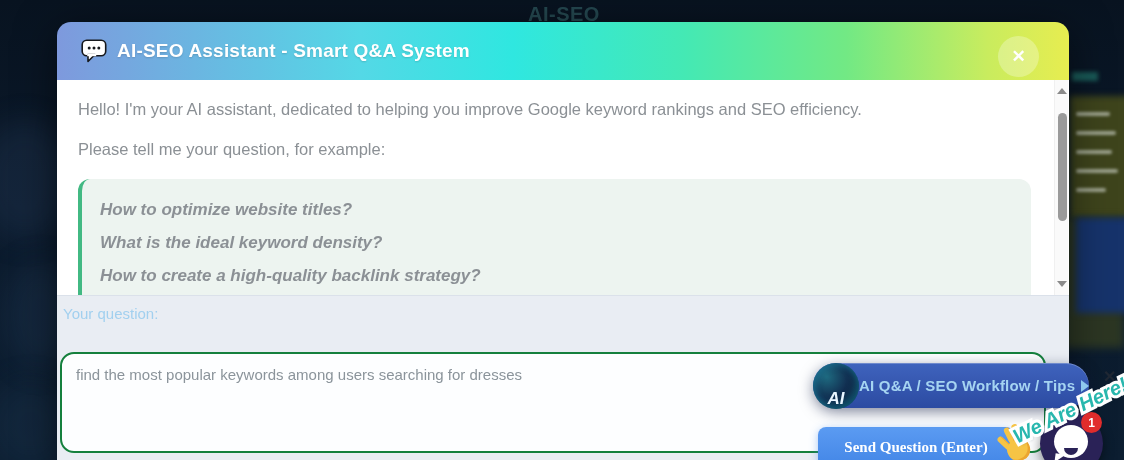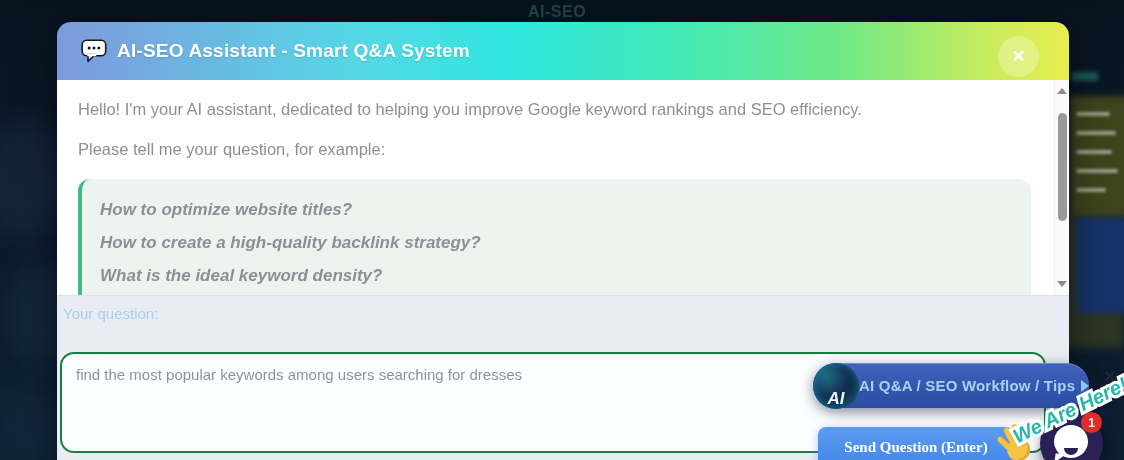--- a/index.html
+++ b/index.html
@@ -2,21 +2,21 @@
 <html><head>
 <meta charset="utf-8">
 <style>
   * { margin:0; padding:0; box-sizing:border-box; }
   html,body { width:1124px; height:460px; overflow:hidden; background:#0a1624;
               font-family:"Liberation Sans", sans-serif; }
   .screen { position:absolute; left:0; top:0; width:1124px; height:460px; overflow:hidden;
             background:linear-gradient(180deg,#081320 0%,#0b1a2c 45%,#0c1e31 100%); }
 
   
-  .bg-watermark { position:absolute; left:528px; top:3px; font-size:16px; font-weight:bold;
+  .bg-watermark { position:absolute; left:528px; top:3px; font-size:20px; font-weight:bold;
                   color:#2a5158; opacity:.85; filter:blur(.4px); letter-spacing:.5px; }
   .bg-blob { position:absolute; border-radius:50%; filter:blur(14px); }
   .blob1 { left:-20px; top:120px; width:90px; height:120px; background:rgba(60,90,130,.18); }
   .blob2 { left:5px; top:260px; width:70px; height:110px; background:rgba(70,100,140,.15); }
   .blob3 { left:-10px; top:380px; width:80px; height:90px; background:rgba(60,90,130,.14); }
   .bg-olive { position:absolute; left:1070px; top:96px; width:60px; height:122px;
               background:#3e441c; filter:blur(3px); }
   .bg-olive2 { position:absolute; left:1064px; top:218px; width:60px; height:130px;
                background:#3a421f; filter:blur(4px); opacity:.7; }
   .bg-blue { position:absolute; left:1076px; top:218px; width:60px; height:95px;
@@ -159,22 +159,22 @@
       <div class="header-close">
         <span>✕</span>
       </div>
     </div>
 
     <div class="modal-body">
       <div class="greeting">Hello! I'm your AI assistant, dedicated to helping you improve Google keyword rankings and SEO efficiency.</div>
       <div class="prompt">Please tell me your question, for example:</div>
       <div class="example-box">
         <div class="example-line">How to optimize website titles?</div>
+        <div class="example-line">What is the ideal keyword density?</div>
         <div class="example-line">How to create a high-quality backlink strategy?</div>
-        <div class="example-line">What is the ideal keyword density?</div>
         <div class="example-line">For example, enter &lt;find the most popular keywords among users searching for dresses&gt;</div>
       </div>
       <div class="v-scroll">
         <div class="arr arr-up"></div>
         <div class="v-thumb"></div>
         <div class="arr arr-down"></div>
       </div>
     </div>
 
     <div class="modal-footer">

